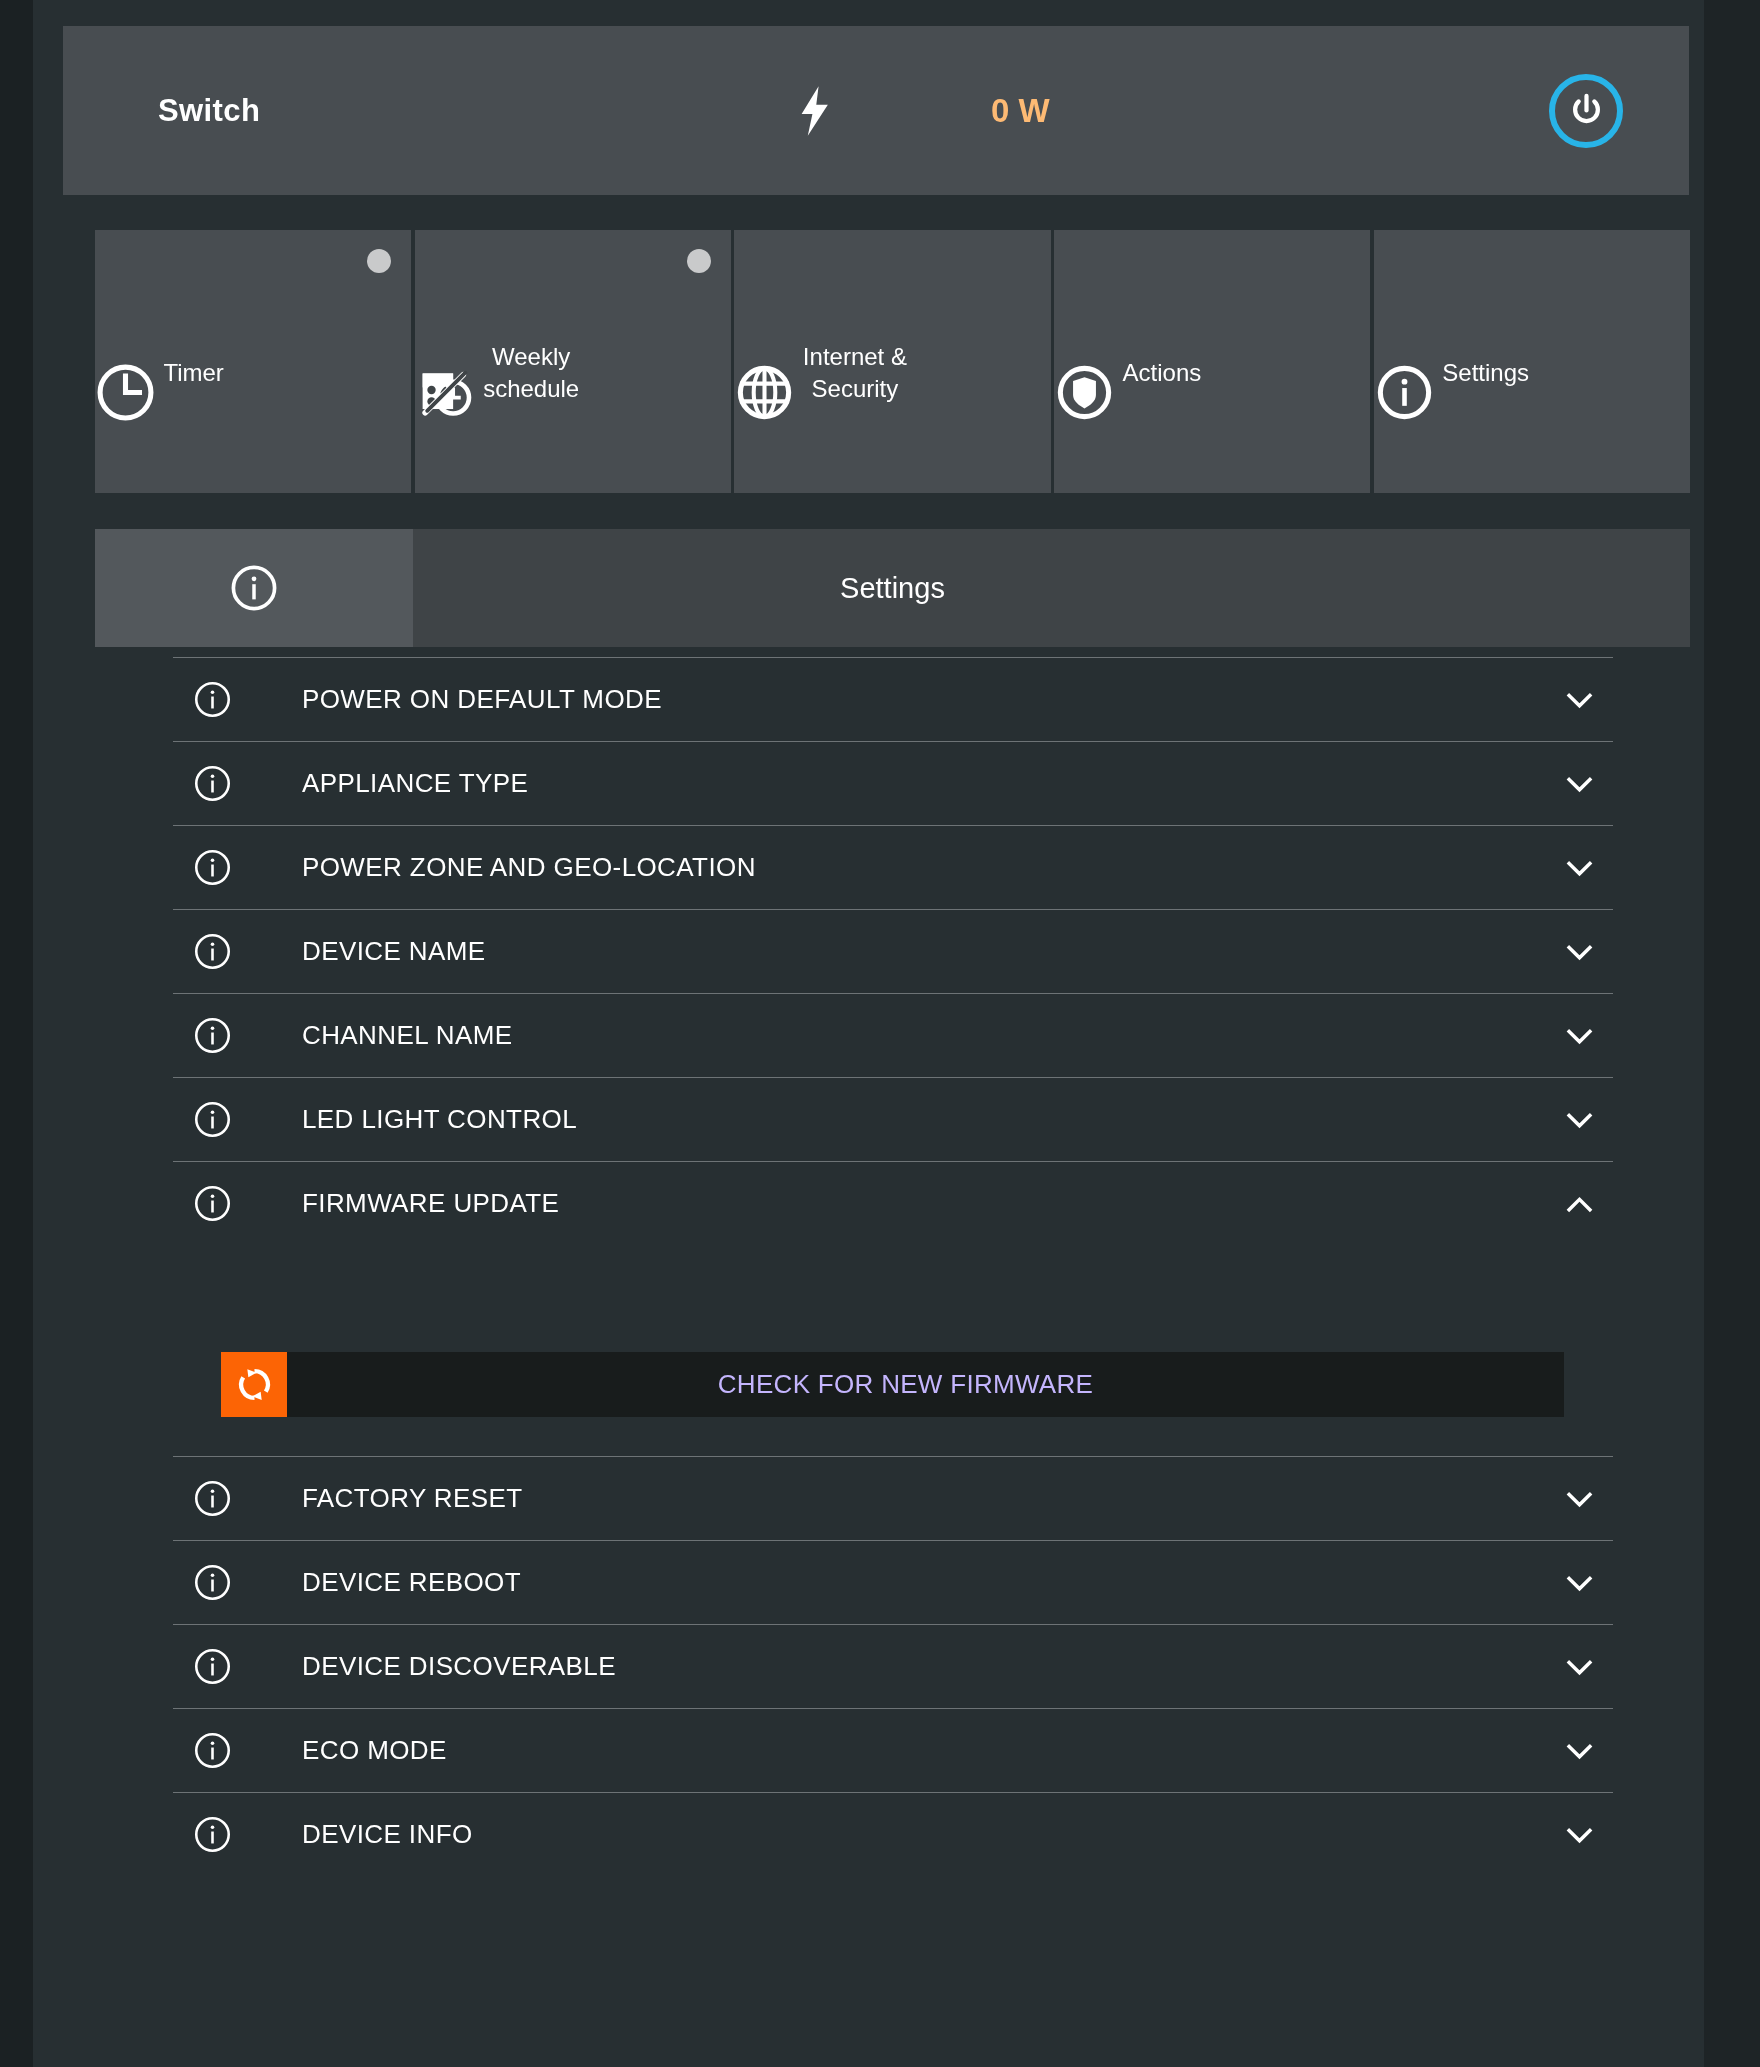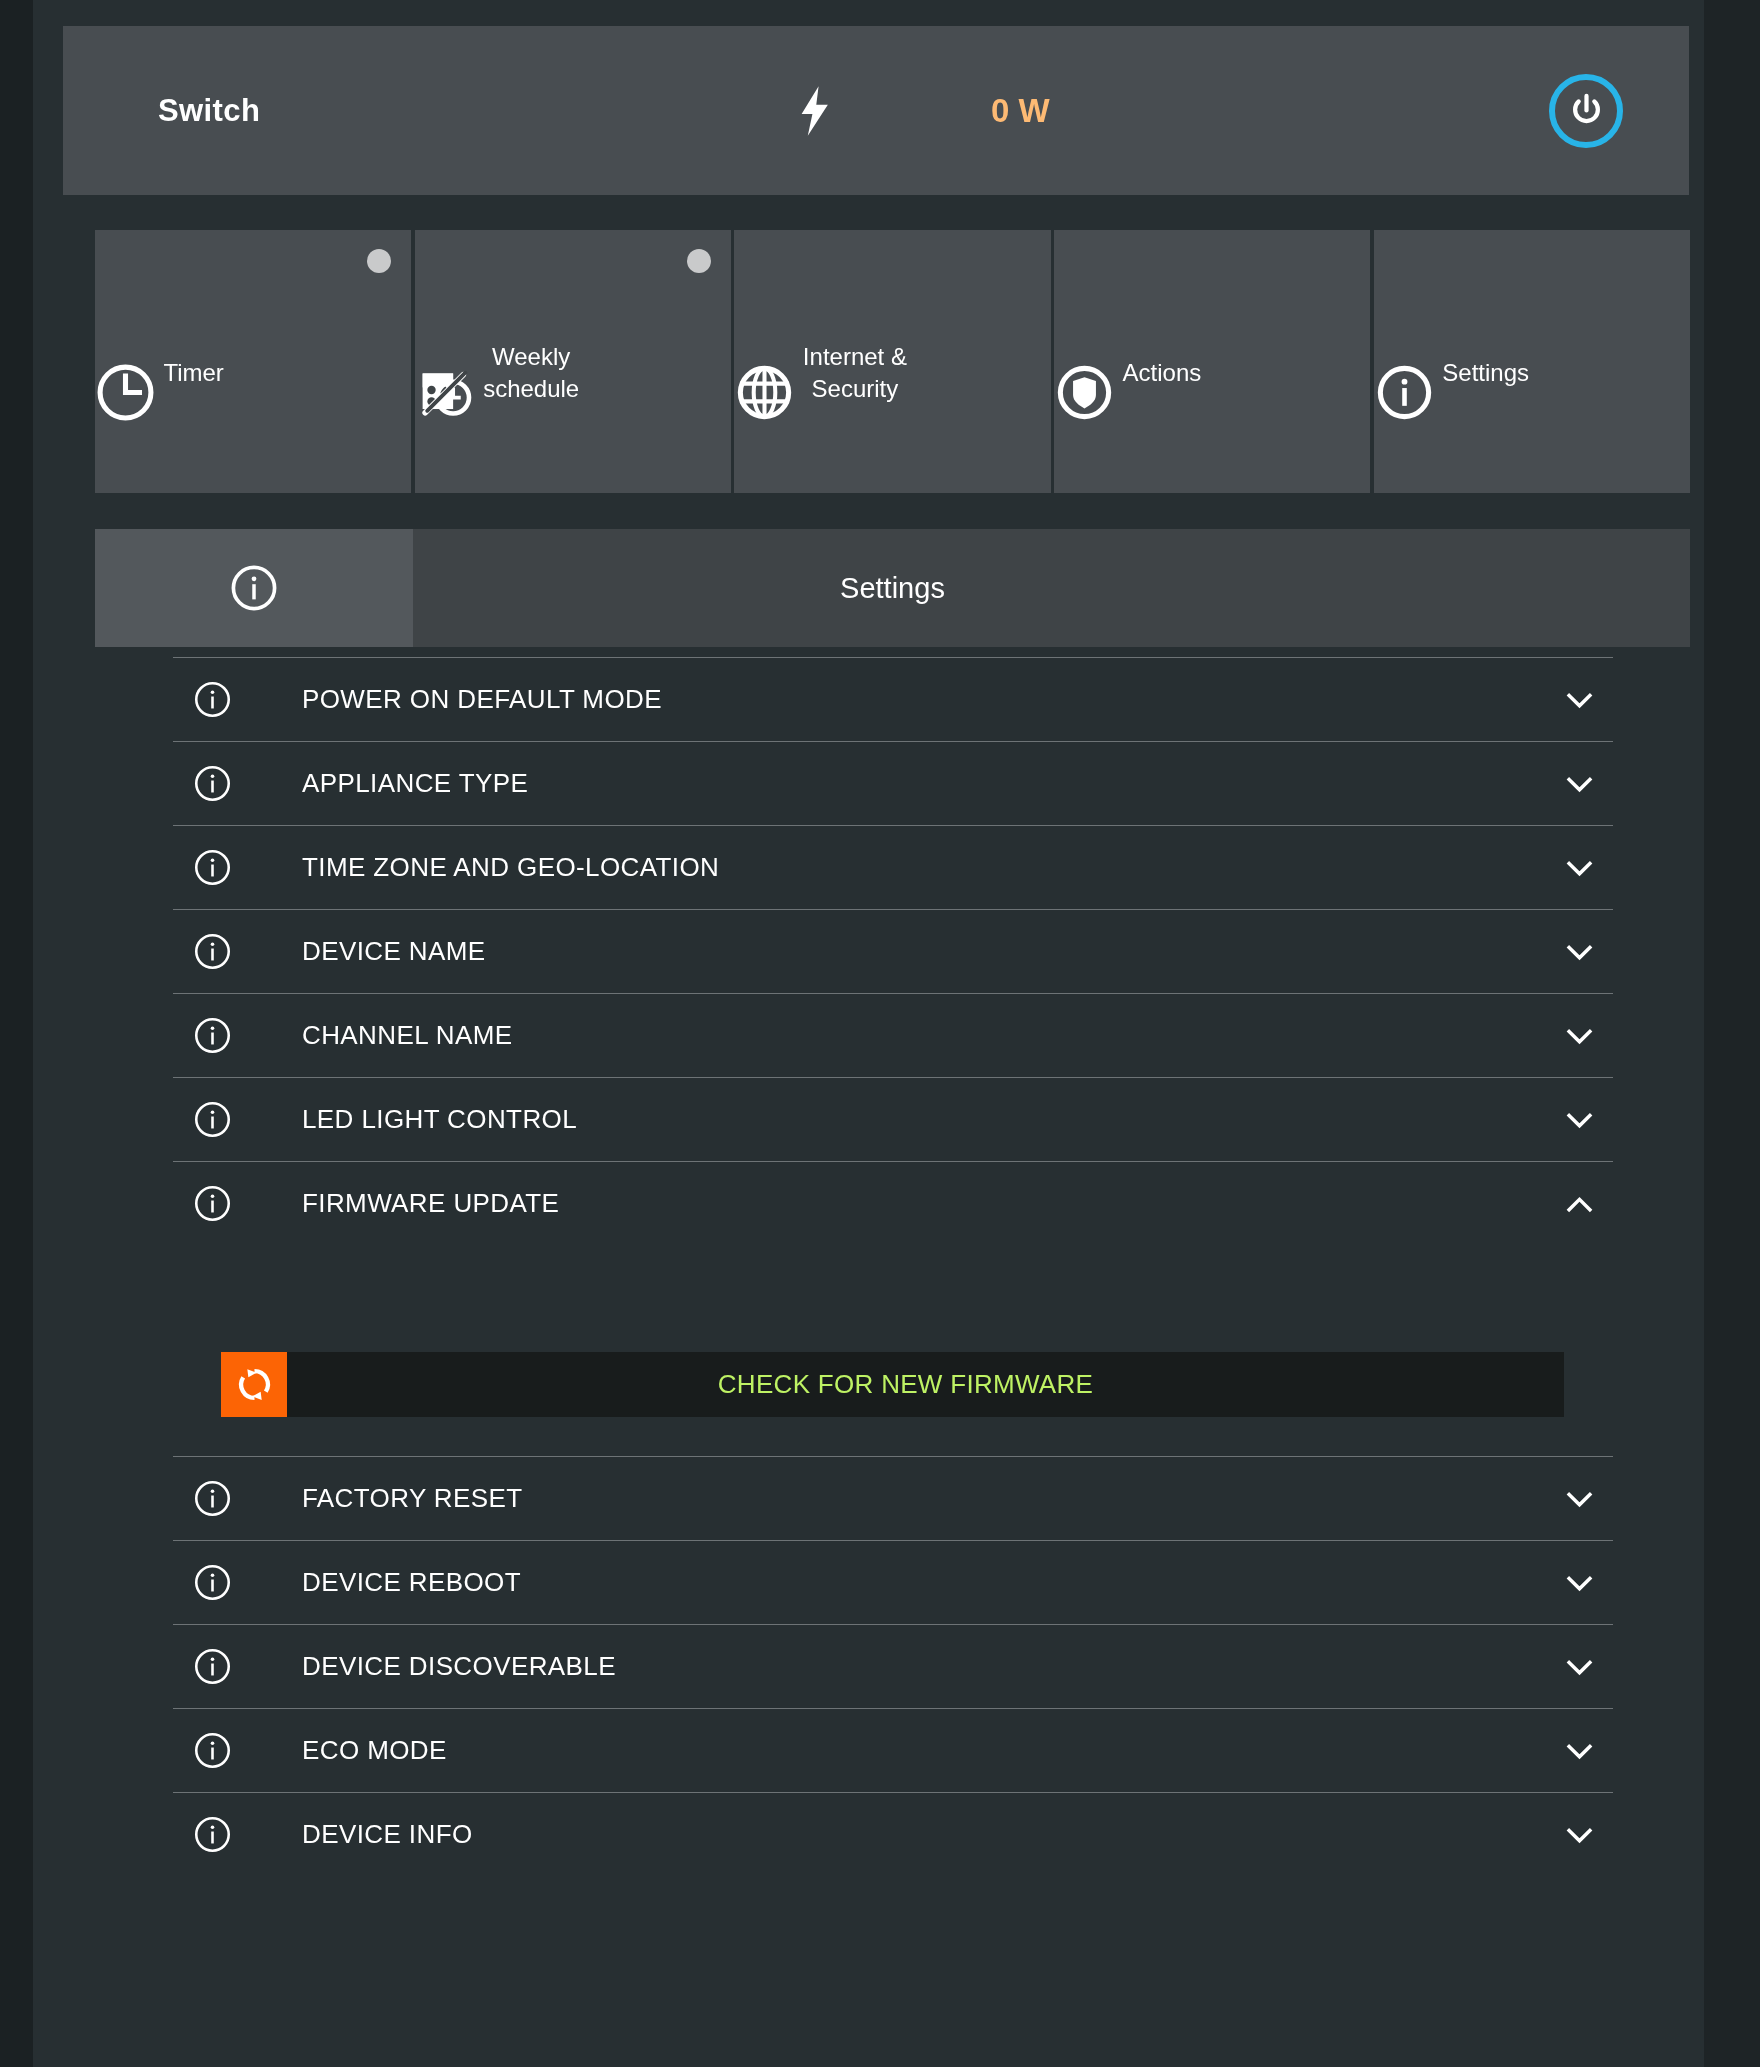--- a/index.html
+++ b/index.html
@@ -216,21 +216,21 @@
     background: #fc6405;
     display: flex;
     align-items: center;
     justify-content: center;
     flex: none;
   }
   .fw-button-label {
     flex: 1;
     text-align: center;
     font-size: 26px;
-    color: #bef264;
+    color: #c4b5fd;
     letter-spacing: 0.3px;
     padding-right: 40px;
   }
   .fw-version {
     margin-top: 24px;
     margin-left: 51px;
     font-size: 27px;
     color: #ffffff;
     line-height: 1.28;
   }
@@ -387,21 +387,21 @@
       </div>
 
       <div class="row">
         <div class="row-icon">
           <svg viewBox="0 0 48 48" width="41" height="41">
             <circle cx="24" cy="24" r="19" stroke="#fff" stroke-width="3" fill="none"></circle>
             <circle cx="24" cy="15.5" r="2.1" fill="#fff"></circle>
             <rect x="22.5" y="20.5" width="3" height="14" fill="#fff"></rect>
           </svg>
         </div>
-        <div class="row-label">TIME ZONE AND GEO-LOCATION</div>
+        <div class="row-label">POWER ZONE AND GEO-LOCATION</div>
         <div class="row-chev">
           <svg viewBox="0 0 32 32" width="37" height="37">
             <path d="M7 12 L16 21 L25 12" stroke="#fff" stroke-width="3" fill="none" stroke-linecap="square"></path>
           </svg>
         </div>
       </div>
 
       <div class="row">
         <div class="row-icon">
           <svg viewBox="0 0 48 48" width="41" height="41">

